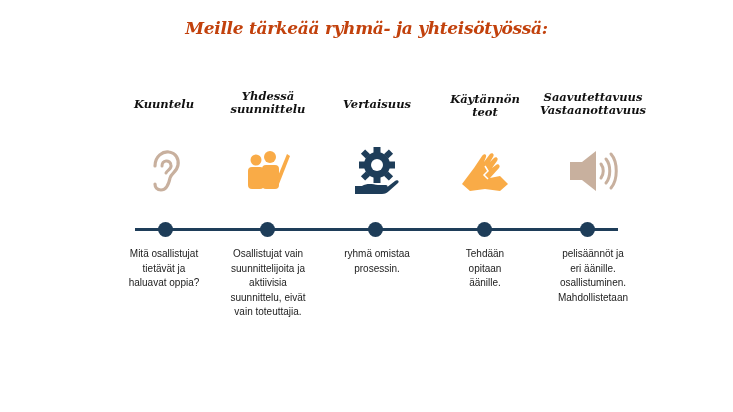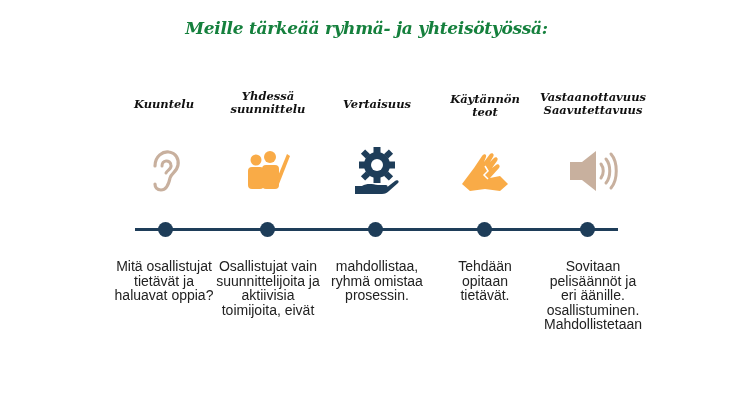--- a/index.html
+++ b/index.html
@@ -1,26 +1,26 @@
 <!DOCTYPE html>
 <html><head>
 <meta charset="utf-8">
 <style>
   html, body { margin:0; padding:0; }
   body { width:733px; height:412px; background:#ffffff; position:relative; overflow:hidden;
          font-family:"DejaVu Sans", sans-serif; color:#1a1a1a; }
   .title { position:absolute; left:0; width:733px; top:18px; text-align:center;
            font-family:"DejaVu Serif", serif; font-style:italic; font-weight:bold;
-           font-size:17px; letter-spacing:-0.3px; color:#15803d; }
+           font-size:17px; letter-spacing:-0.3px; color:#c2410c; }
   .col { position:absolute; width:120px; margin-left:-60px; text-align:center; }
   .head { position:absolute; top:0; left:0; width:120px; font-family:"DejaVu Serif", serif;
           font-style:italic; font-weight:bold; font-size:11.5px; line-height:13px; color:#111; }
   .icon { position:absolute; left:35px; width:50px; height:50px; }
   .desc { position:absolute; left:0; width:120px; font-family:"Liberation Sans", sans-serif;
-          font-size:14px; line-height:14.6px; color:#222;margin-top:12px; }
+          font-size:10px; line-height:14.6px; color:#222; }
   .line { position:absolute; left:135px; top:228px; width:483px; height:3px; background:#1e3d59; }
   .dot { position:absolute; top:222px; width:15px; height:15px; margin-left:-7.5px; border-radius:50%; background:#1e3d59; }
 </style>
 </head>
 <body>
 
 <div class="title">Meille tärkeää ryhmä- ja yhteisötyössä:</div>
 
 <div class="line"></div>
 <div class="dot" style="left:165px"></div>
@@ -51,21 +51,22 @@
     <circle cx="13" cy="14" r="5.5" fill="#f9ab47"></circle>
     <rect x="5" y="21" width="16" height="22" rx="4" fill="#f9ab47"></rect>
     <circle cx="27" cy="11" r="6" fill="#f9ab47"></circle>
     <rect x="19" y="19" width="17" height="24" rx="4" fill="#f9ab47"></rect>
     <path d="M44 8 L47 10 L36 38 L32 41 L32.5 36 Z" fill="#f9ab47"></path>
   </svg>
   <div class="desc" style="top:157px">
     <div>Osallistujat vain</div>
     <div>suunnittelijoita ja</div>
     <div>aktiivisia</div>
-    <div>toimijoita, eivät</div>
+    <div>suunnittelu, eivät</div>
+    <div>vain toteuttajia.</div>
   </div>
 </div>
 
 <div class="col" style="left:377px; top:98px">
   <div class="head">Vertaisuus</div>
   <svg class="icon" style="top:48px" viewBox="0 0 50 50">
     <g fill="#1e3d59">
       <rect x="21.5" y="1" width="7" height="6"></rect>
       <rect x="21.5" y="31" width="7" height="6"></rect>
       <rect x="7" y="15.5" width="6" height="7"></rect>
@@ -73,53 +74,51 @@
       <rect x="10" y="5" width="7" height="6" transform="rotate(45 13.5 8)"></rect>
       <rect x="33" y="5" width="7" height="6" transform="rotate(-45 36.5 8)"></rect>
       <rect x="10" y="27" width="7" height="6" transform="rotate(-45 13.5 30)"></rect>
       <rect x="33" y="27" width="7" height="6" transform="rotate(45 36.5 30)"></rect>
       <circle cx="25" cy="19" r="13"></circle>
     </g>
     <circle cx="25" cy="19" r="6" fill="#ffffff"></circle>
     <path d="M3 40 L10 40 C15 37 20 38 26 39 L34 39 C36 39 36 42 34 42 L24 42 L34 42 L43 35 C45 33 48 35 46 37 L37 45 C35 47 33 48 30 48 L3 48 Z" fill="#1e3d59"></path>
   </svg>
   <div class="desc" style="top:149px">
-    <div>mahdollistaa,</div>
     <div>ryhmä omistaa</div>
     <div>prosessin.</div>
   </div>
 </div>
 
 <div class="col" style="left:485px; top:93px">
   <div class="head">
     <div>Käytännön</div>
     <div>teot</div>
   </div>
   <svg class="icon" style="top:53px" viewBox="0 0 50 50">
     <path d="M2 38 L14 22 L22 10 C24 7 27 8 26 11 L24 16 L30 8 C32 6 35 8 33 11 L30 16 L34 12 C36 10 39 12 37 15 L32 22 L36 19 C38 17 41 20 39 22 L30 32 L40 30 L48 38 L40 45 L25 43 L10 45 Z" fill="#f9ab47"></path>
     <path d="M25 20 L28 25 L24 29 L28 33" fill="none" stroke="#ffffff" stroke-width="1.5"></path>
   </svg>
   <div class="desc" style="top:154px">
     <div>Tehdään</div>
     <div>opitaan</div>
-    <div>tietävät.</div>
+    <div>äänille.</div>
   </div>
 </div>
 
 <div class="col" style="left:593px; top:91px">
   <div class="head">
+    <div>Saavutettavuus</div>
     <div>Vastaanottavuus</div>
-    <div>Saavutettavuus</div>
   </div>
   <svg class="icon" style="top:55px" viewBox="0 0 50 50">
     <path d="M2 16 L14 16 L28 5 L28 45 L14 34 L2 34 Z" fill="#c8b09e"></path>
     <path d="M33 18 C36 22 36 28 33 32" fill="none" stroke="#c8b09e" stroke-width="3" stroke-linecap="round"></path>
     <path d="M38 13 C43 19 43 31 38 37" fill="none" stroke="#c8b09e" stroke-width="3" stroke-linecap="round"></path>
     <path d="M43 8 C50 16 50 34 43 42" fill="none" stroke="#c8b09e" stroke-width="3" stroke-linecap="round"></path>
   </svg>
   <div class="desc" style="top:156px">
-    <div>Sovitaan</div>
     <div>pelisäännöt ja</div>
     <div>eri äänille.</div>
     <div>osallistuminen.</div>
     <div>Mahdollistetaan</div>
   </div>
 </div>
 
 </body></html>

